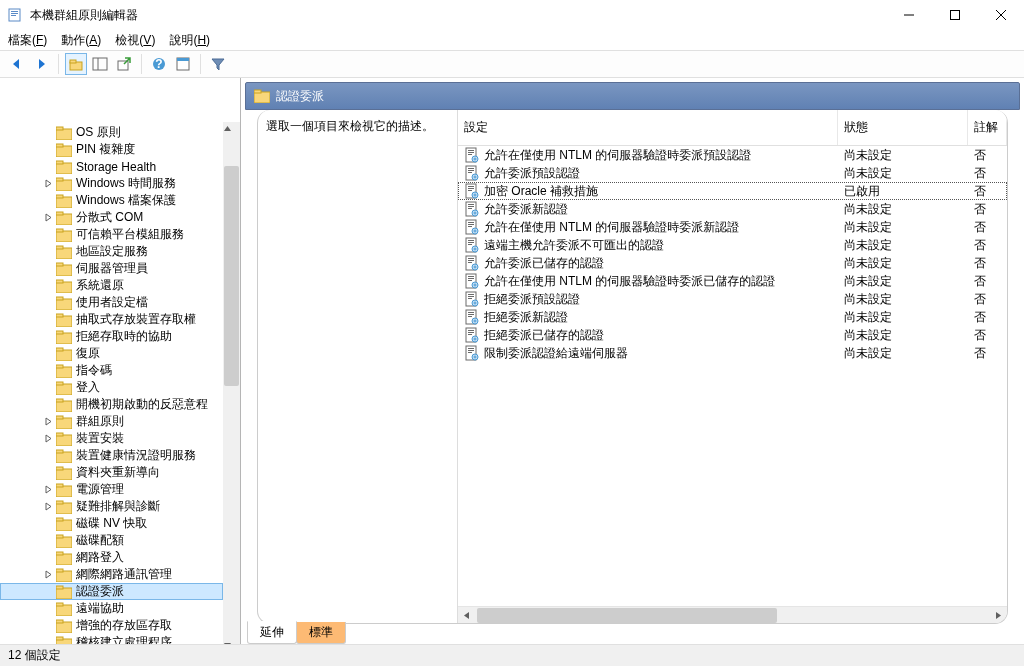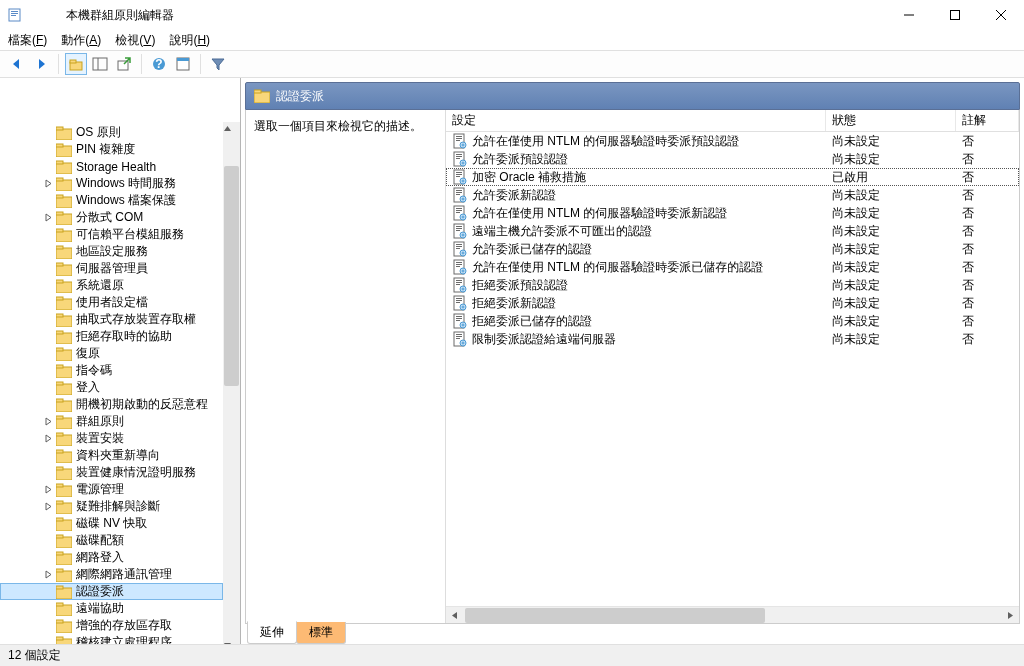--- a/index.html
+++ b/index.html
@@ -1,43 +1,43 @@
 <!DOCTYPE html>
 <html><head>
 <meta charset="utf-8">
 <style>
   * { box-sizing: border-box; margin: 0; padding: 0; font-family: "Microsoft JhengHei", "Segoe UI", sans-serif; font-size: 12px; }
   body { width: 1024px; height: 666px; background: #fff; color: #000; overflow: hidden; }
   .titlebar { height: 30px; display: flex; align-items: center; padding: 0 0 0 8px; border-bottom: 0; }
   .titlebar .title-icon { width: 16px; height: 16px; margin-right: 6px; }
-  .titlebar .title-text { flex: 1; margin-left: 36px; }
+  .titlebar .title-text { flex: 1; }
   .win-btns { display: flex; height: 100%; }
   .win-btn { width: 46px; display:flex; align-items:center; justify-content:center; }
   .win-btn svg { width: 10px; height: 10px; }
   .menubar { height: 20px; display:flex; align-items:center; padding: 0 8px; gap: 14px; }
   .menubar .menu-item u { text-decoration: underline; }
   .toolbar { height: 28px; border-top: 1px solid #e0e0e0; border-bottom: 1px solid #e0e0e0; display:flex; align-items:center; padding: 0 6px; gap: 2px; background: #fdfdfd; }
   .tool-sep { width:1px; height:20px; background:#e0e0e0; margin: 0 4px; }
   .tool-btn { width:22px; height:22px; display:flex; align-items:center; justify-content:center; }
   .content { display:flex; height: calc(100% - 30px - 20px - 28px - 22px); }
   .left-pane { width: 241px; border-right: 1px solid #b5b5b5; position:relative; overflow:hidden; display:flex; flex-direction:column; }
   .left-scroll { flex:1; overflow:hidden; position:relative; }
   .tree { padding: 2px 0; }
   .tree-item { display:flex; align-items:center; height:17px; padding-left: 56px; white-space:nowrap; cursor:default; position:relative; }
   .tree-item.sel { background:#cde8ff; border:1px solid #7ab7e8; padding-left:55px; height:17px; }
   .expander { position:absolute; left:42px; width:12px; height:12px; display:flex; align-items:center; justify-content:center; }
   .expander svg { width:9px; height:9px; }
   .folder-icon { width:16px; height:14px; margin-right:4px; flex:none; }
   .right-pane { flex:1; display:flex; flex-direction:column; overflow:hidden; }
   .right-header { height:28px; background: linear-gradient(#7a96c1,#6081b3); color:#fff; display:flex; align-items:center; padding: 0 8px; font-size:13px; border:1px solid #5a6f95; margin:4px 4px 0 4px; border-radius:2px 2px 0 0; }
   .right-header .folder-icon { margin-right:6px; }
-  .right-body { flex:1; display:flex; margin:0 4px; border-left:1px solid #ccc; border-right:1px solid #ccc; border-bottom:1px solid #ccc; overflow:hidden; }
+  .right-body { flex:1; display:flex; margin:0 16px; border-left:1px solid #ccc; border-right:1px solid #ccc; border-bottom:1px solid #ccc; overflow:hidden;border-radius:13px; }
   .desc-pane { width:200px; border-right:1px solid #ddd; padding:8px; }
   .list-pane { flex:1; display:flex; flex-direction:column; overflow:hidden; }
-  .list-header { display:flex; height:22px; border-bottom:1px solid #e0e0e0; background:#fff; }
+  .list-header { display:flex; height:36px; border-bottom:1px solid #e0e0e0; background:#fff; }
   .lh-col { border-right:1px solid #e8e8e8; display:flex; align-items:center; padding:0 6px; position:relative; }
   .lh-col.c1 { width:380px; }
   .lh-col.c2 { width:130px; }
   .lh-col.c3 { flex:1; }
   .list-rows { flex:1; overflow:hidden; position:relative; }
   .row { display:flex; height:18px; align-items:center; }
   .row.sel { outline:1px dotted #555; outline-offset:-1px; }
   .cell { padding:0 6px; overflow:hidden; white-space:nowrap; text-overflow:ellipsis; }
   .cell.c1 { width:380px; display:flex; align-items:flex-start; gap:4px; }
   .cell.c2 { width:130px; }
@@ -304,28 +304,28 @@
                   <rect x="0" y="3" width="16" height="11" fill="#f8d77a" stroke="#c9a320"></rect>
                   <rect x="0" y="1" width="7" height="3" fill="#f8d77a" stroke="#c9a320"></rect>
                 </svg></span>
               <span>裝置安裝</span>
             </div>
             <div class="tree-item">
               <span class="folder-icon"><svg viewBox="0 0 16 14">
                   <rect x="0" y="3" width="16" height="11" fill="#f8d77a" stroke="#c9a320"></rect>
                   <rect x="0" y="1" width="7" height="3" fill="#f8d77a" stroke="#c9a320"></rect>
                 </svg></span>
+              <span>裝置健康情況證明服務</span>
+            </div>
+            <div class="tree-item">
+              <span class="folder-icon"><svg viewBox="0 0 16 14">
+                  <rect x="0" y="3" width="16" height="11" fill="#f8d77a" stroke="#c9a320"></rect>
+                  <rect x="0" y="1" width="7" height="3" fill="#f8d77a" stroke="#c9a320"></rect>
+                </svg></span>
               <span>資料夾重新導向</span>
-            </div>
-            <div class="tree-item">
-              <span class="folder-icon"><svg viewBox="0 0 16 14">
-                  <rect x="0" y="3" width="16" height="11" fill="#f8d77a" stroke="#c9a320"></rect>
-                  <rect x="0" y="1" width="7" height="3" fill="#f8d77a" stroke="#c9a320"></rect>
-                </svg></span>
-              <span>裝置健康情況證明服務</span>
             </div>
             <div class="tree-item">
               <span class="expander">
                 <svg viewBox="0 0 9 9">
                   <path d="M2 1 L7 4.5 L2 8 Z" fill="none" stroke="#606060"></path>
                 </svg>
               </span>
               <span class="folder-icon"><svg viewBox="0 0 16 14">
                   <rect x="0" y="3" width="16" height="11" fill="#f8d77a" stroke="#c9a320"></rect>
                   <rect x="0" y="1" width="7" height="3" fill="#f8d77a" stroke="#c9a320"></rect>

